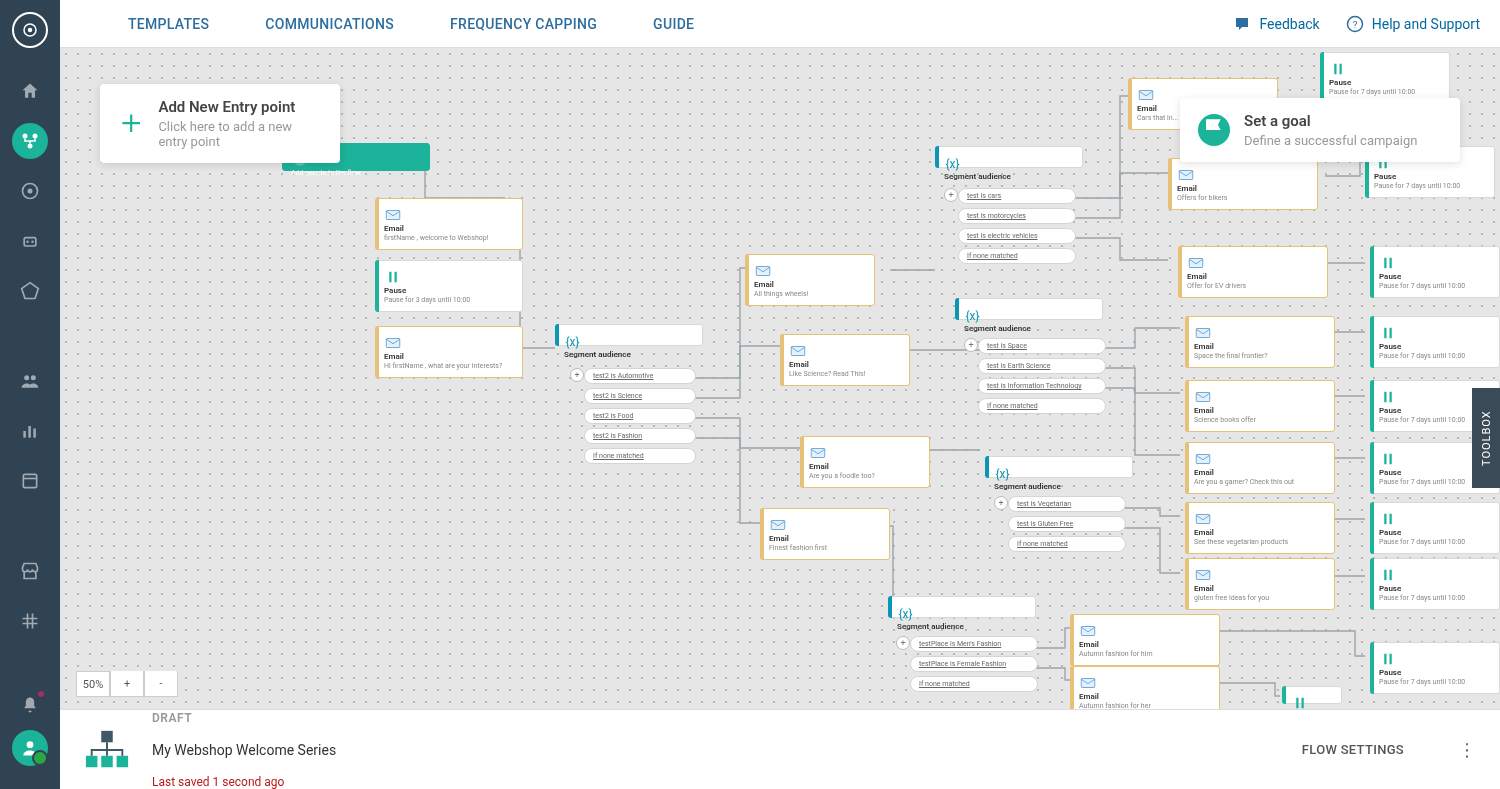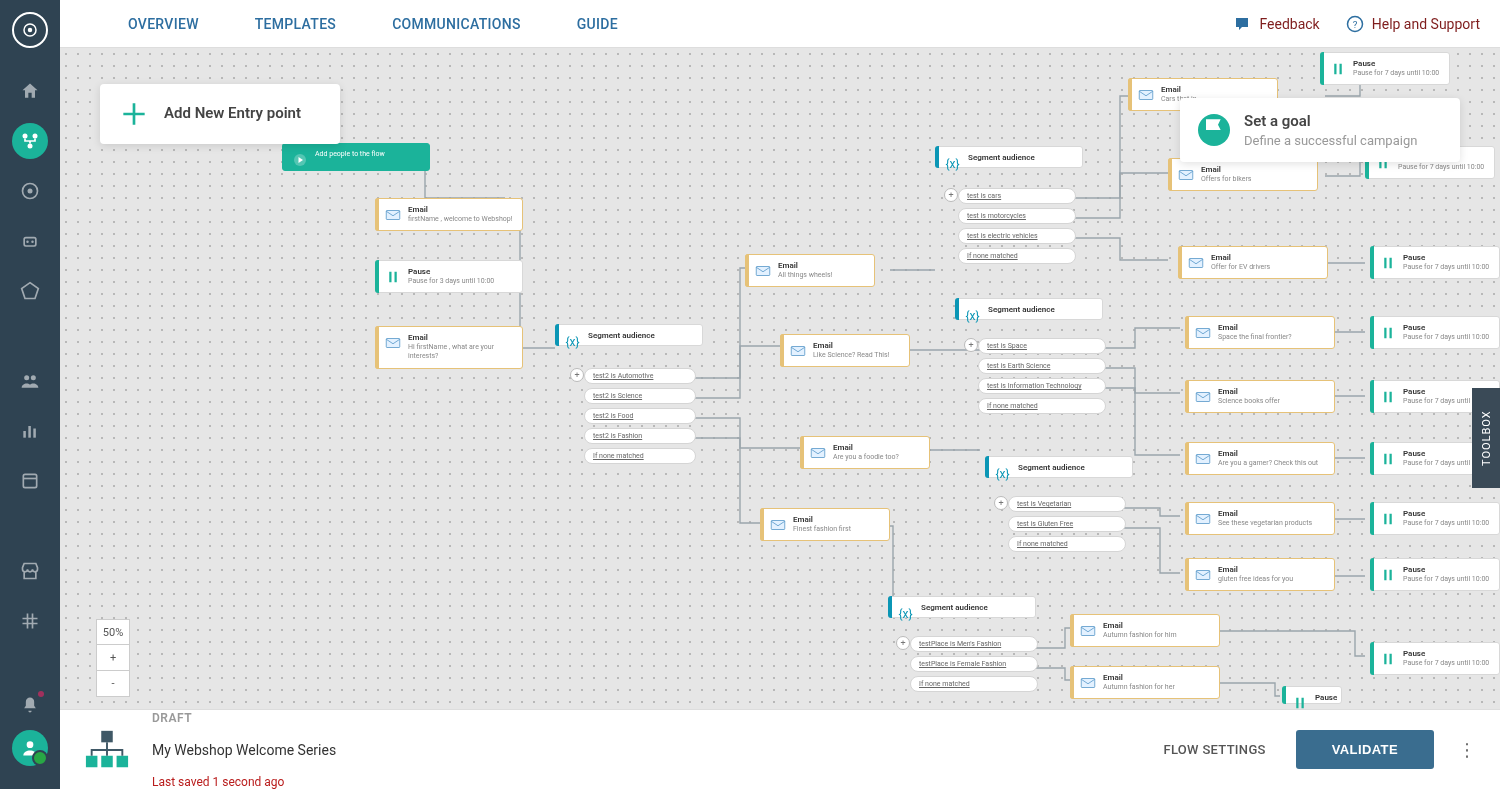--- a/index.html
+++ b/index.html
@@ -16,54 +16,54 @@
 .sidebar .bottom { margin-top:auto; margin-bottom:16px; }
 .sidebar .bottom .icn { position:relative; }
 .sidebar .bottom .note::after{ content:''; position:absolute; top:4px; right:4px; width:6px;height:6px;background:#f26;border-radius:50%; }
 .sidebar .bottom .user { background:#1bb39a; opacity:1; position:relative; }
 .sidebar .bottom .user::after{ content:''; position:absolute; bottom:0; right:0; width:12px;height:12px;background:#28a745;border-radius:50%;border:2px solid #2f4352; display:flex; align-items:center; justify-content:center; }
 
 
 .topnav { position:absolute; left:60px; top:0; right:0; height:48px; background:#fff; border-bottom:1px solid #ddd; display:flex; align-items:center; padding:0 20px 0 40px; z-index:40; }
 .topnav .tab { font-size:14px; font-weight:500; color:#2d6ea0; letter-spacing:.3px; padding:0 28px; height:48px; display:flex; align-items:center; cursor:pointer; }
 .topnav .spacer { flex:1; }
-.topnav .rlink { display:flex; align-items:center; font-size:14px; color:#7f1d1d; margin-left:26px; cursor:pointer;text-align:center; }
+.topnav .rlink { display:flex; align-items:center; font-size:14px; color:#0369a1; margin-left:26px; cursor:pointer;text-align:center; }
 .topnav .rlink svg { width:18px; height:18px; margin-right:8px; fill:#2d6ea0; }
 
 
 .canvas { position:absolute; left:60px; top:48px; right:0; bottom:80px; background:#e6e6e6; background-image:radial-gradient(circle,#b8b8b8 1px,transparent 1px); background-size:12px 12px; overflow:hidden; }
 .canvas svg.links { position:absolute; inset:0; width:100%; height:100%; pointer-events:none; }
 
 
 .floatcard { position:absolute; background:#fff; border-radius:4px; box-shadow:0 2px 8px rgba(0,0,0,.12); display:flex; align-items:center; padding:14px 18px; z-index:30; }
 .floatcard .ficon { width:32px; height:32px; margin-right:14px; display:flex; align-items:center; justify-content:center; }
 .floatcard h3 { font-size:15px; font-weight:600; color:#444; margin-bottom:3px; }
 .floatcard p { font-size:13px; color:#999; }
 
 
-.node { position:absolute; background:#fff; border:1px solid #d8d8d8; border-radius:3px; display:flex; align-items:flex-start; padding:6px 8px; cursor:move; }
+.node { position:absolute; background:#fff; border:1px solid #d8d8d8; border-radius:3px; display:flex; align-items:flex-start; padding:6px 8px; cursor:move;flex-direction:column; }
 .node .stripe { position:absolute; left:-1px; top:-1px; bottom:-1px; width:4px; border-radius:3px 0 0 3px; }
 .node .nicon { width:18px; height:18px; margin-right:6px; margin-top:1px; flex-shrink:0; }
 .node .nicon svg { width:100%; height:100%; }
 .node .ntxt { flex:1; min-width:0; }
 .node .ntitle { font-size:8px; font-weight:600; color:#333; line-height:1.3; }
 .node .nsub { font-size:7px; color:#888; line-height:1.3; }
 .node.email { border-color:#e6c278; }
 .node.email .stripe { background:#e6c278; }
 .node.pause .stripe { background:#1bb39a; }
 .node.segment .stripe { background:#0b96b5; }
 .node.entry { background:#1bb39a; border-color:#1bb39a; color:#fff; }
 .node.entry .ntitle,.node.entry .nsub { color:#fff; }
 
 .branches { position:absolute; }
 .branches .addcircle { position:absolute; left:-14px; top:0; width:14px;height:14px;border:1px solid #bbb;border-radius:50%;background:#fff;display:flex;align-items:center;justify-content:center;font-size:9px;color:#777;cursor:pointer; }
 .pill { background:#fff; border:1px solid #d5d5d5; border-radius:10px; font-size:7px;color:#666;padding:3px 8px;margin-bottom:4px;display:flex;align-items:center;cursor:pointer;white-space:nowrap;text-decoration:underline; }
 
 
-.zoomctrl { position:absolute; left:36px; bottom:12px; display:flex; flex-direction:column; z-index:30; }
+.zoomctrl { position:absolute; left:16px; bottom:12px; display:flex; flex-direction:row; z-index:30; }
 .zoomctrl div { background:#fff; border:1px solid #ccc; width:34px; height:26px; display:flex; align-items:center; justify-content:center; font-size:11px; color:#555; cursor:pointer; }
 .zoomctrl div+div { border-top:none; }
 
 
 .toolbox { position:absolute; right:0; top:340px; width:28px; height:100px; background:#3a4a57; color:#fff; font-size:11px; letter-spacing:1px; display:flex; align-items:center; justify-content:center; writing-mode:vertical-rl; transform:rotate(180deg); cursor:pointer; z-index:35; }
 
 
 .footer { position:absolute; left:60px; right:0; bottom:0; height:80px; background:#fff; border-top:1px solid #ddd; display:flex; align-items:center; padding:0 24px; z-index:40; }
 .footer .flowicon { width:46px;height:46px;margin-right:22px; }
 .footer .meta .draft{ font-size:12px; font-weight:600; color:#999; letter-spacing:.5px; }
@@ -157,23 +157,23 @@
     <div class="icn user">
         <svg viewBox="0 0 24 24">
           <circle cx="12" cy="8" r="4"></circle>
           <path d="M4 21c0-4 4-6 8-6s8 2 8 6"></path>
         </svg>
       </div>
   </div>
 </div>
 
 <div class="topnav">
-  <div class="tab">OVERVIEW</div>
   <div class="tab">TEMPLATES</div>
   <div class="tab">COMMUNICATIONS</div>
+  <div class="tab">FREQUENCY CAPPING</div>
   <div class="tab">GUIDE</div>
   <div class="spacer"></div>
   <div class="rlink">
       <svg viewBox="0 0 24 24">
         <path d="M4 4h16v12H12l-4 4v-4H4z"></path>
       </svg>
       <span>Feedback</span>
     </div>
   <div class="rlink">
       <svg viewBox="0 0 24 24">
@@ -238,20 +238,21 @@
   </svg>
 
   <div class="floatcard" style="left:40px;top:36px;width:240px;">
     <div class="ficon">
         <svg viewBox="0 0 24 24">
           <path d="M12 4v16M4 12h16" stroke="#1bb39a" stroke-width="2"></path>
         </svg>
       </div>
     <div>
         <h3>Add New Entry point</h3>
+        <p>Click here to add a new entry point</p>
       </div>
   </div>
   <div class="floatcard" style="right:40px;top:50px;width:280px;">
     <div class="ficon" style="background:#1bb39a;border-radius:50%;">
         <svg viewBox="0 0 24 24">
           <path d="M6 3v18M6 4h11l-2 4 2 4H6" fill="#fff"></path>
         </svg>
       </div>
     <div>
         <h3>Set a goal</h3>
@@ -674,15 +675,14 @@
         <path d="M24 16v8M24 24H8v6M24 24v6M24 24h16v6" stroke="#3f5866" stroke-width="2" fill="none"></path>
       </svg>
   </div>
   <div class="meta">
     <div class="draft">DRAFT</div>
     <h2>My Webshop Welcome Series</h2>
     <div class="saved">Last saved 1 second ago</div>
   </div>
   <div class="spacer"></div>
   <div class="link">FLOW SETTINGS</div>
-  <button class="btn">VALIDATE</button>
   <div class="more">⋮</div>
 </div>
 
 </body></html>

